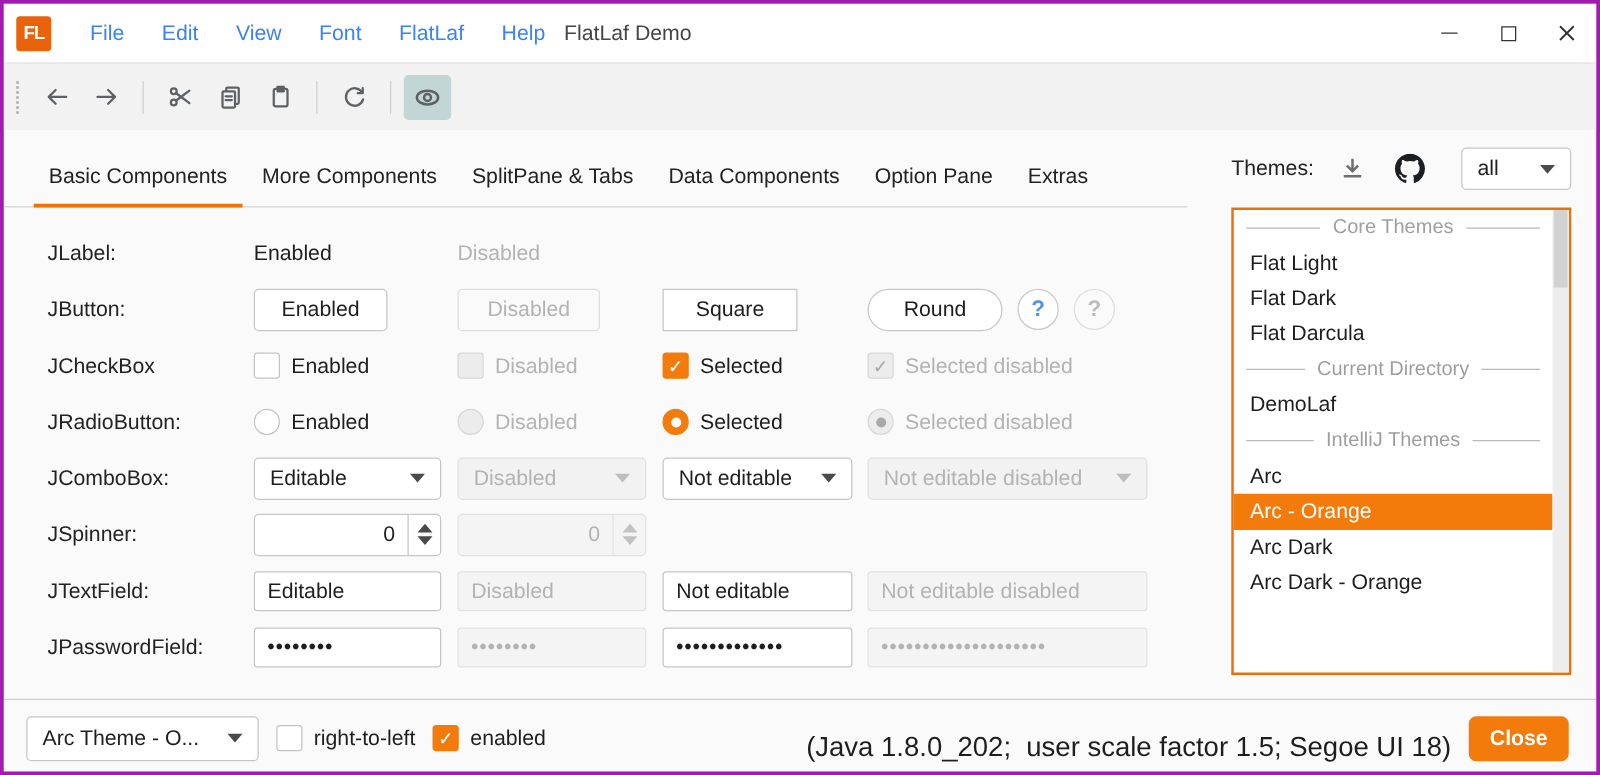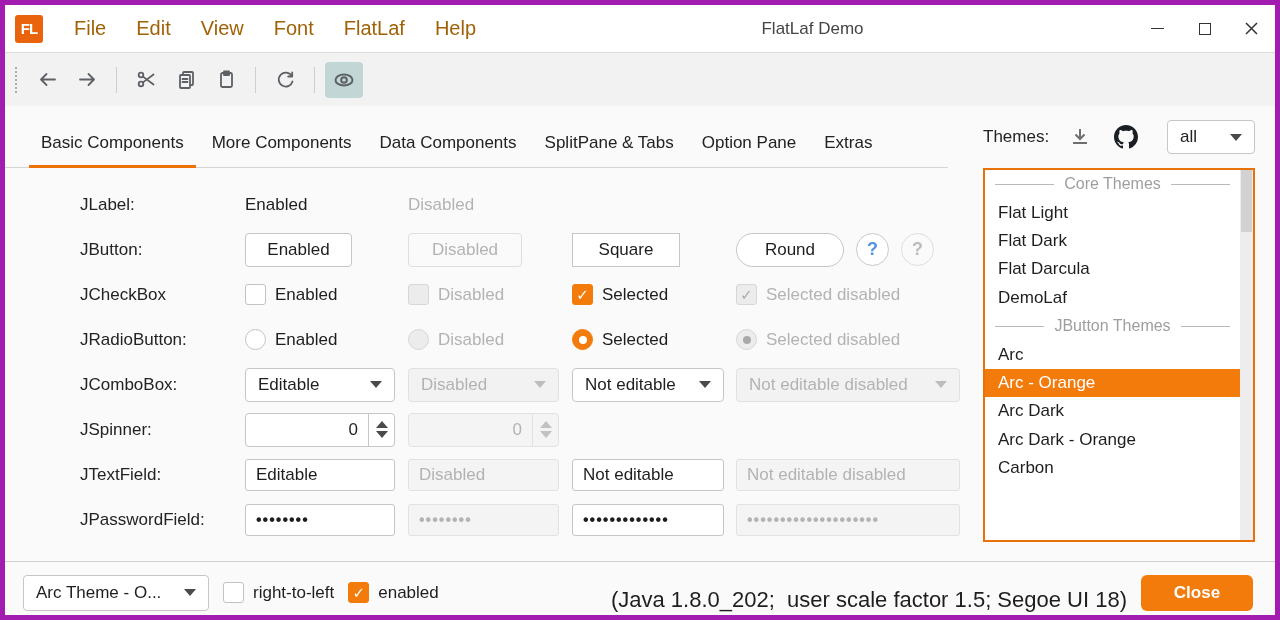--- a/index.html
+++ b/index.html
@@ -1,24 +1,24 @@
 <!DOCTYPE html>
 <html><head>
 <meta charset="utf-8">
 <style>
   * { margin:0; padding:0; box-sizing:border-box; }
   html,body { width:1280px; height:620px; font-family:"Liberation Sans","DejaVu Sans",sans-serif; }
-  .window { position:relative; width:1280px; height:620px; border:5px solid #a21caf; background:#fafafa; overflow:hidden; }
+  .window { position:relative; width:1280px; height:620px; border:3px solid #a21caf; background:#fafafa; overflow:hidden; }
 
   
   .titlebar { height:48px; background:#ffffff; border-bottom:1px solid #dadada; display:flex; align-items:center; padding-left:10px; }
   .logo { width:28px; height:28px; background:#e8630c; color:#fff; border-radius:3px; display:flex; align-items:center; justify-content:center; font-weight:bold; font-size:15px; letter-spacing:-1px; margin-right:16px; }
   .menubar { display:flex; align-items:center; height:100%; }
-  .menu-item { padding:15px 15px; font-size:20px; color:#a16207; display:flex; align-items:center; height:100%; }
-  .win-title { flex:1; text-align:center; font-size:17px; color:#454545; }
+  .menu-item { padding:15px 15px; font-size:17px; color:#3b82f6; display:flex; align-items:center; height:100%; }
+  .win-title { flex:1; font-size:17px; color:#454545; }
   .win-controls { display:flex; height:100%; }
   .win-btn { width:47px; height:100%; display:flex; align-items:center; justify-content:center; }
   .glyph-min { width:13px; height:1.5px; background:#333; }
   .glyph-max { width:12px; height:12px; border:1.4px solid #333; }
 
   
   .toolbar { height:53px; background:#f2f2f2; display:flex; align-items:center; padding-left:8px; }
   .grip { width:4px; height:26px; border-left:2px dotted #ababab; margin:0 8px 0 2px; }
   .tb-btn { width:38px; height:36px; border-radius:4px; display:flex; align-items:center; justify-content:center; margin:0 1px; }
   .tb-btn svg { stroke:#5d6165; fill:none; stroke-width:1.8; stroke-linecap:round; stroke-linejoin:round; }
@@ -36,21 +36,21 @@
   .tab.sel { font-weight:normal; }
   .tab.sel::after { content:""; position:absolute; left:2px; right:2px; bottom:-1px; height:3px; background:#ee7204; }
 
   
   .themes-header { height:62px; display:flex; align-items:center; gap:16px; }
   .themes-label { font-size:17px; color:#222; }
   .icon-btn { display:flex; align-items:center; justify-content:center; width:30px; height:30px; }
   .combo-all { margin-left:auto; width:88px; height:34px; background:#fff; border:1px solid #c6c6c6; border-radius:4px; display:flex; align-items:center; padding:0 12px; font-size:17px; color:#222; }
 
   
-  .grid { padding:14px 0 0 35px;margin-left:40px; }
+  .grid { padding:14px 0 0 35px; }
   .grow { display:grid; grid-template-columns:165px 163px 164px 164px 1fr; align-items:center; height:45px; }
   .rowlabel { font-size:17px; color:#232323; }
   .txt { font-size:17px; color:#1e1e1e; }
   .txt.dis { color:#b3b3b3; }
 
   .btn { height:34px; background:#fff; border:1px solid #c6c6c6; border-radius:4px; display:inline-flex; align-items:center; justify-content:center; font-size:17px; color:#1e1e1e; }
   .btn.dis { background:#fafafa; border-color:#dedede; color:#b3b3b3; }
   .btn.square { border-radius:0; }
   .btn.round { border-radius:17px; }
   .help-btn { width:33px; height:33px; border-radius:50%; background:#fff; border:1px solid #c9c9c9; display:inline-flex; align-items:center; justify-content:center; font-size:18px; font-weight:bold; color:#5294e2; }
@@ -95,21 +95,21 @@
   .tl-sep { height:28.4px; display:flex; align-items:center; gap:10px; padding:0 10px; font-size:16px; color:#9e9e9e; }
   .tl-sep .line { flex:1; height:1px; background:#b9b9b9; }
   .tl-scroll { position:absolute; right:0; top:0; bottom:0; width:13px; background:#ededed; }
   .tl-thumb { position:absolute; top:0; left:1px; right:1px; height:62px; background:#d2d2d2; }
 
   
   .bottombar { height:62px; border-top:1px solid #cfcfcf; display:flex; align-items:center; padding:0 22px 0 18px; gap:14px; background:#fafafa; }
   .combo-theme { width:186px; height:36px; background:#fff; border:1px solid #c6c6c6; border-radius:4px; display:flex; align-items:center; padding:0 12px; font-size:17px; color:#1e1e1e; }
   .bb-check { display:flex; align-items:center; gap:9px; font-size:17px; color:#1e1e1e; }
   .status { flex:1; text-align:right; font-size:22px; color:#1e1e1e; white-space:pre;margin-top:14px; }
-  .close-btn { width:112px; height:36px; background:#f27b0c; border:none; border-radius:6px; color:#fff; font-size:17px; font-weight:bold; font-family:inherit; display:flex; align-items:center; justify-content:center; }
+  .close-btn { width:80px; height:36px; background:#f27b0c; border:none; border-radius:6px; color:#fff; font-size:17px; font-weight:bold; font-family:inherit; display:flex; align-items:center; justify-content:center; }
 </style>
 </head>
 <body>
 
 <div class="window">
 
   <div class="titlebar">
     <div class="logo">FL</div>
     <div class="menubar">
       <div class="menu-item">File</div>
@@ -182,22 +182,22 @@
           <circle cx="11" cy="11" r="2.8" stroke-width="2"></circle>
         </svg>
     </div>
   </div>
 
   <div class="body">
     <div class="left">
       <div class="tabsrow">
         <div class="tab sel">Basic Components</div>
         <div class="tab">More Components</div>
+        <div class="tab">SplitPane &amp; Tabs</div>
         <div class="tab">Data Components</div>
-        <div class="tab">SplitPane &amp; Tabs</div>
         <div class="tab">Option Pane</div>
         <div class="tab">Extras</div>
       </div>
 
       <div class="grid">
 
         <div class="grow">
           <div class="rowlabel">JLabel:</div>
           <div><span class="txt">Enabled</span></div>
           <div><span class="txt dis">Disabled</span></div>
@@ -346,31 +346,35 @@
       <div class="themelist">
         <div class="tl-inner">
           <div class="tl-sep">
               <span class="line"></span>
               <span>Core Themes</span>
               <span class="line"></span>
             </div>
           <div class="tl-item">Flat Light</div>
           <div class="tl-item">Flat Dark</div>
           <div class="tl-item">Flat Darcula</div>
+          <div class="tl-sep">
+              <span class="line"></span>
+              <span>Current Directory</span>
+              <span class="line"></span>
+            </div>
           <div class="tl-item">DemoLaf</div>
           <div class="tl-sep">
               <span class="line"></span>
-              <span>JButton Themes</span>
+              <span>IntelliJ Themes</span>
               <span class="line"></span>
             </div>
           <div class="tl-item">Arc</div>
           <div class="tl-item sel">Arc - Orange</div>
           <div class="tl-item">Arc Dark</div>
           <div class="tl-item">Arc Dark - Orange</div>
-          <div class="tl-item">Carbon</div>
         </div>
         <div class="tl-scroll">
             <div class="tl-thumb"></div>
           </div>
       </div>
     </div>
   </div>
 
   <div class="bottombar">
     <div class="combo-theme">

